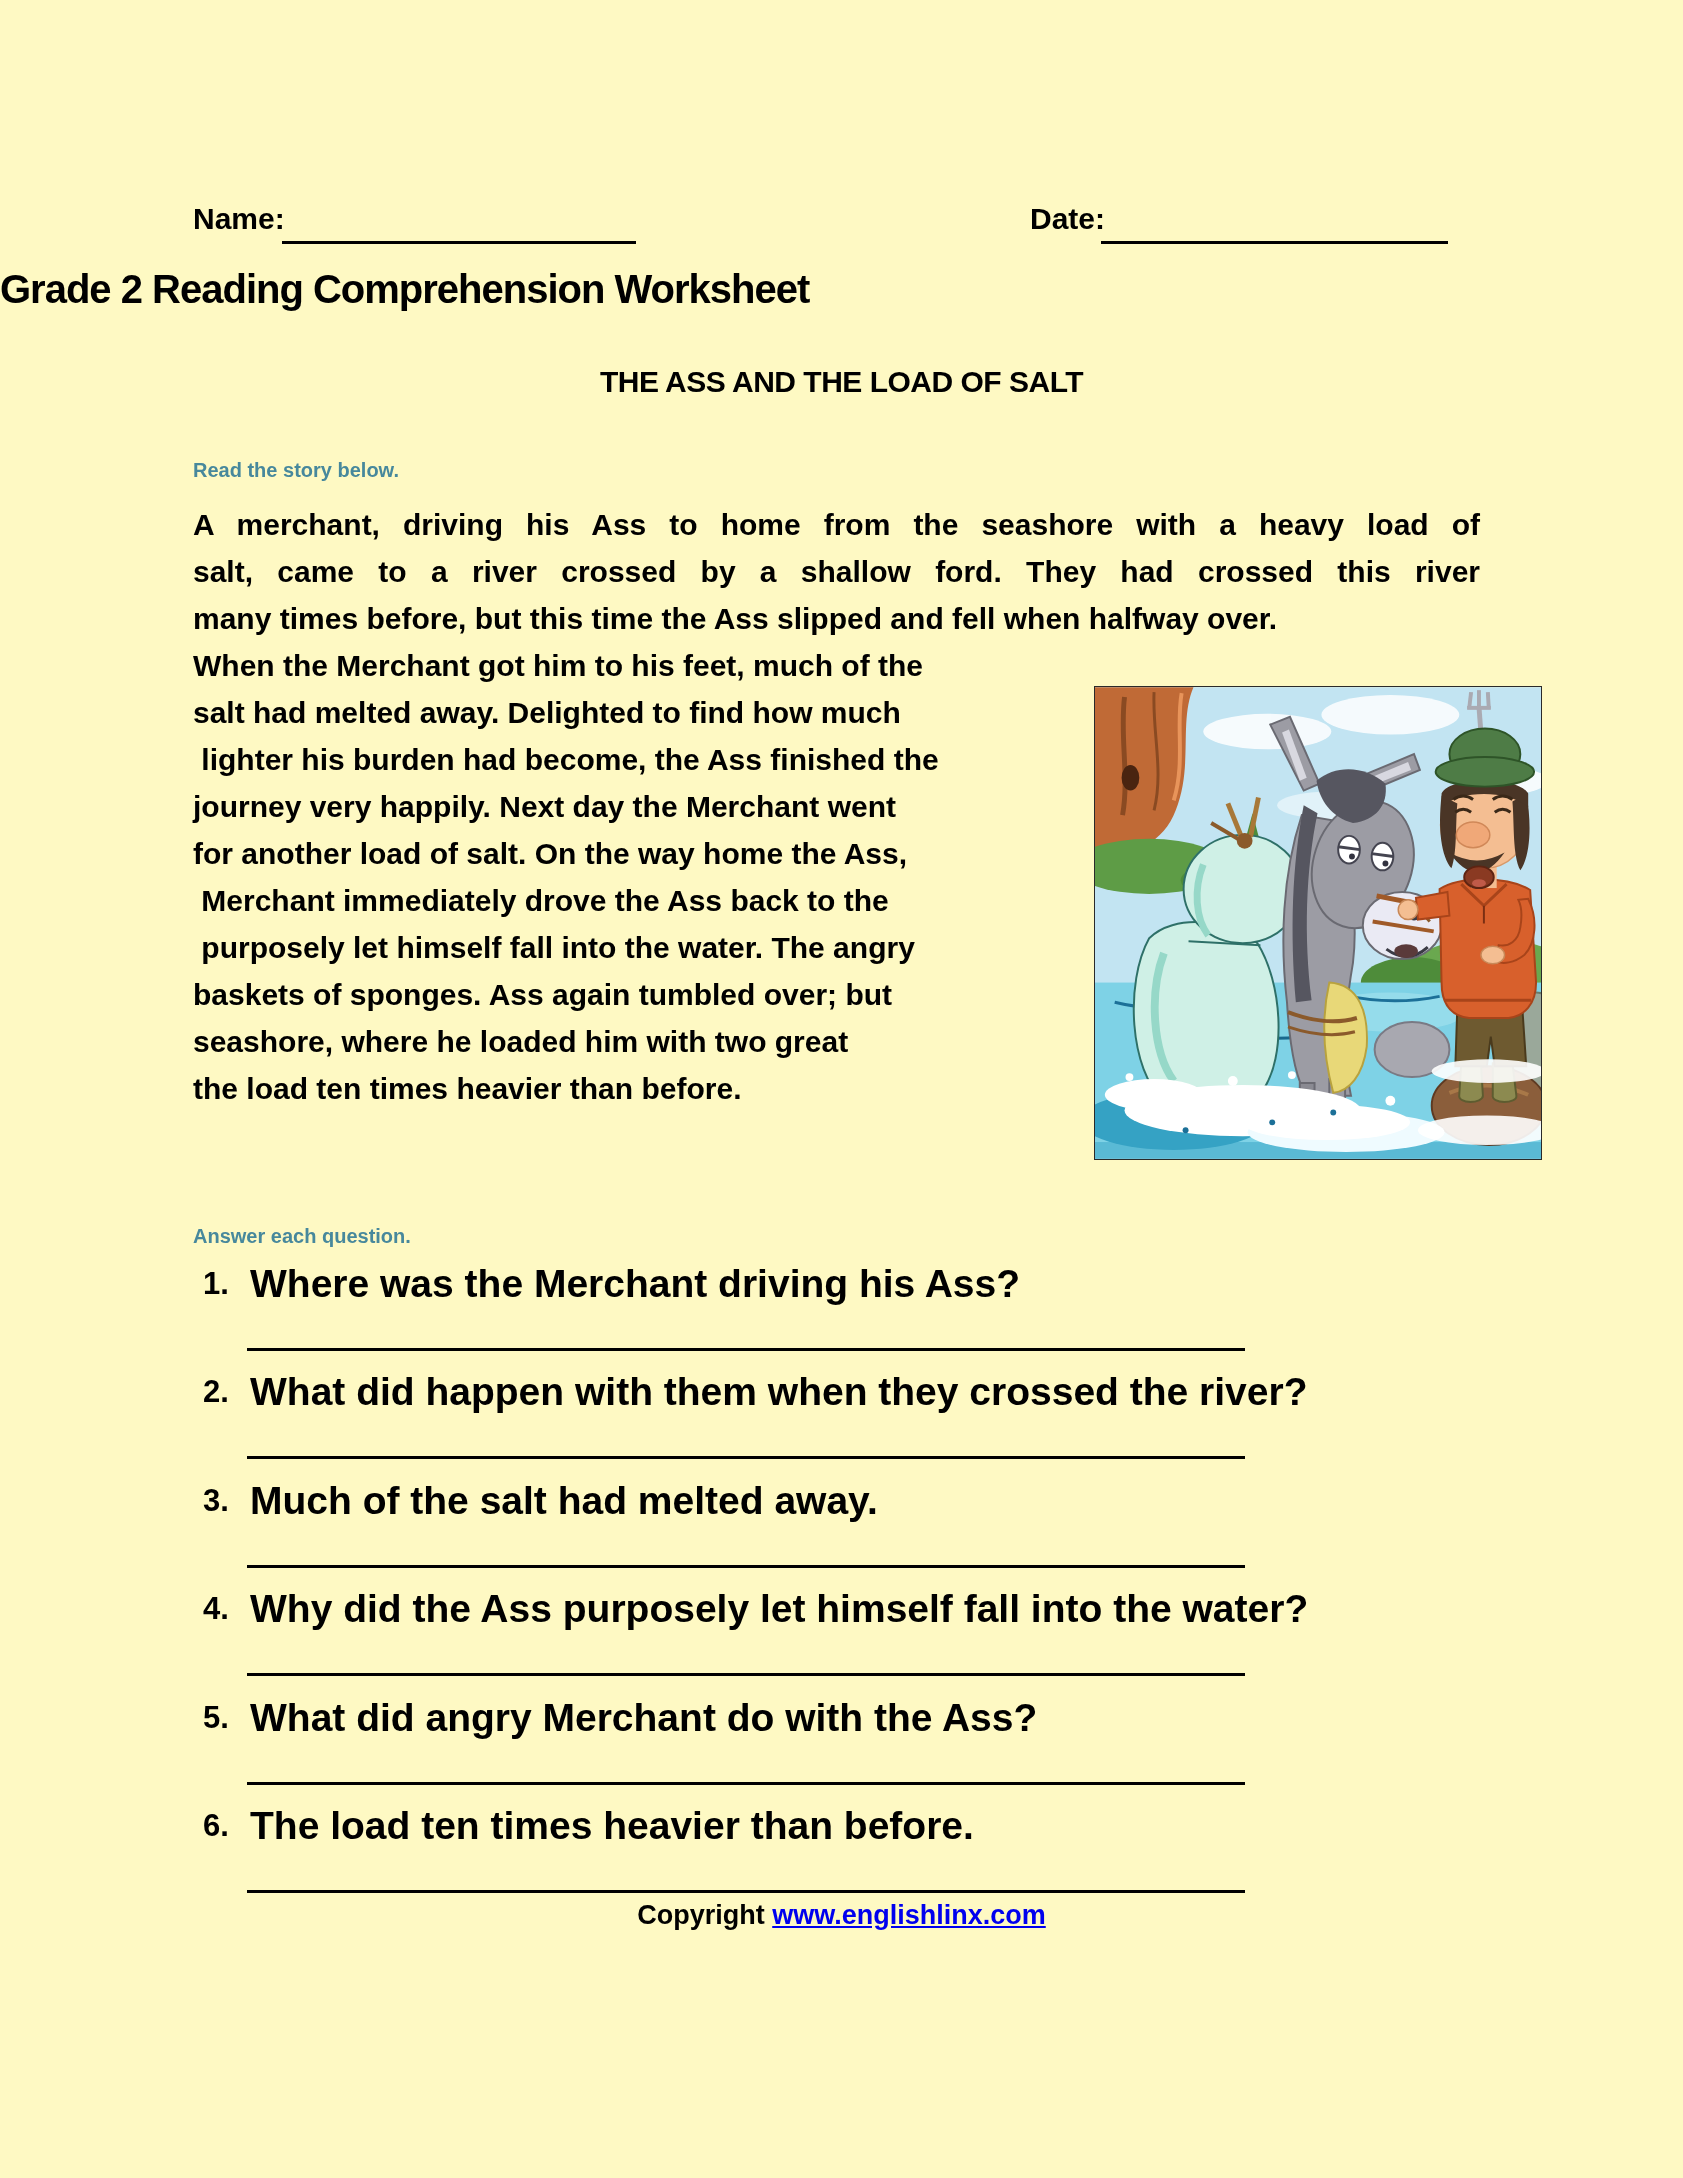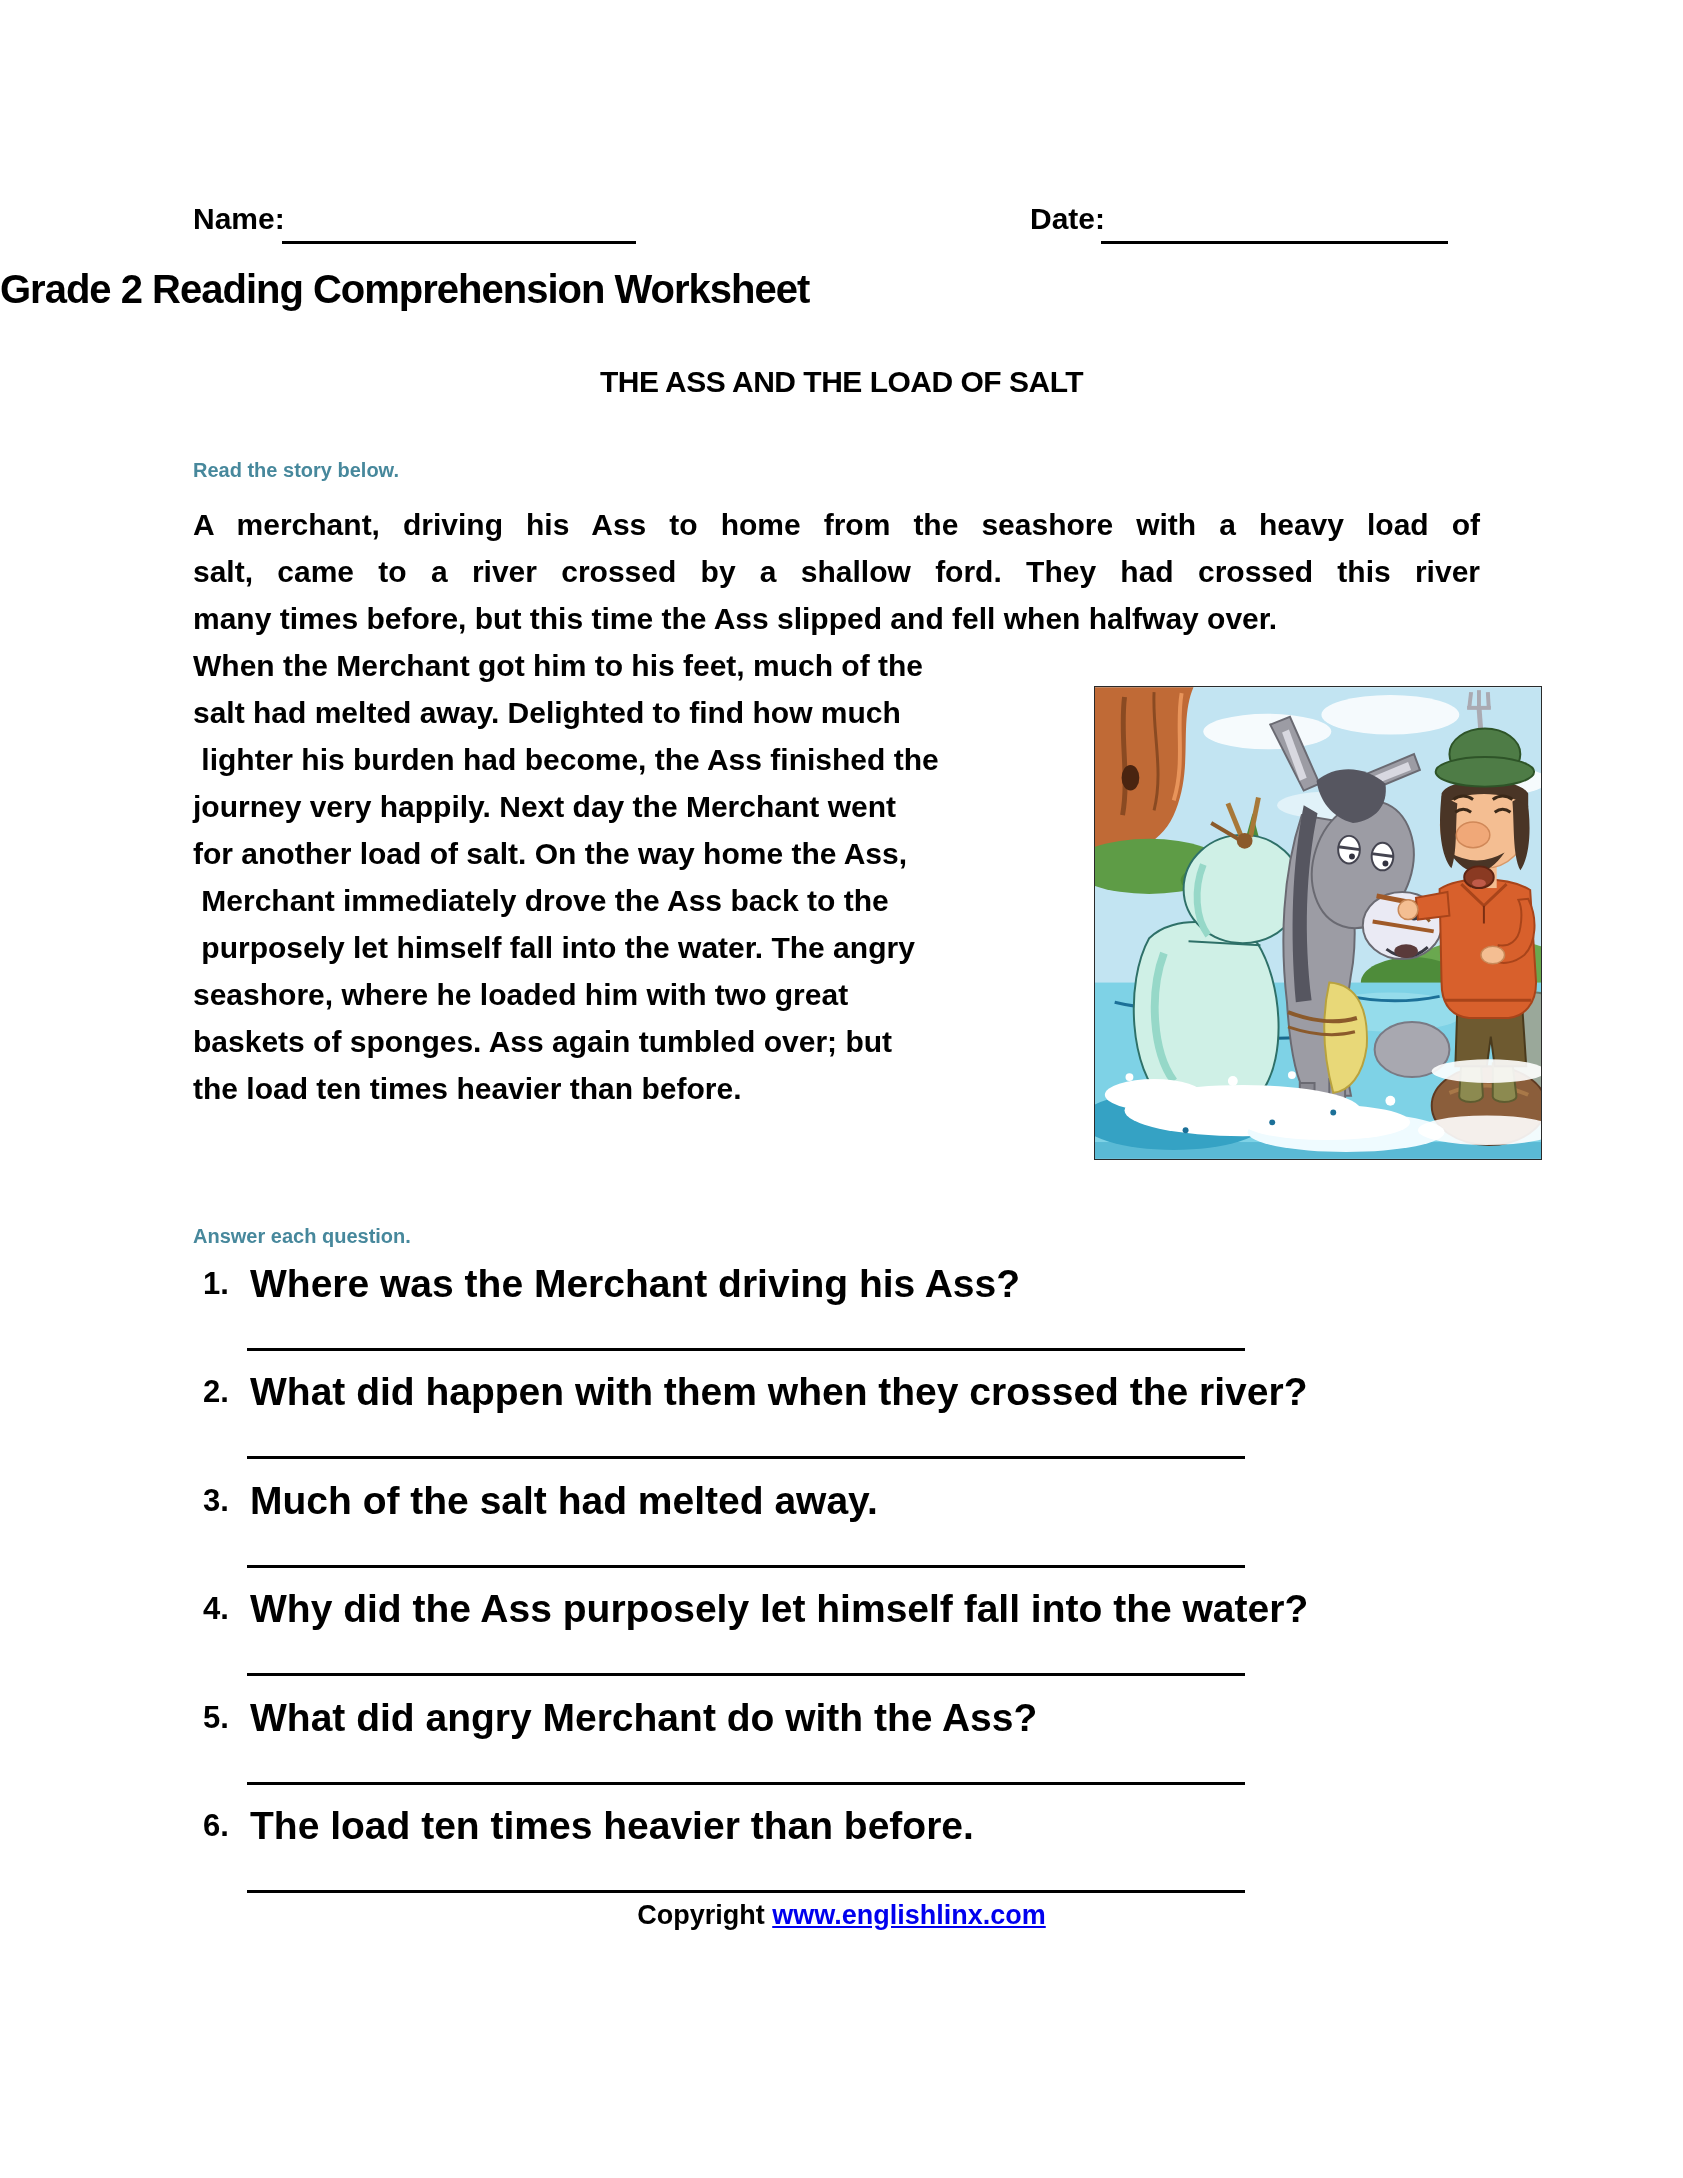--- a/index.html
+++ b/index.html
@@ -1,19 +1,19 @@
 <!DOCTYPE html>
 <html><head>
 <meta charset="utf-8">
 <style>
   html,body{margin:0;padding:0;background:#888;}
   .page{
     position:relative;
     width:1683px;height:2178px;
-    background:#ffffff;
+    background:#fef9c3;
     font-family:"Liberation Sans","DejaVu Sans",sans-serif;
     font-weight:700;
     color:#000;
     overflow:hidden;
   }
   .abs{position:absolute;}
   
   .field-label{font-size:30px;line-height:1.2;}
   .write-line{border-top:3px solid #000;height:0;}
   
@@ -62,22 +62,22 @@
   </div>
 
   <div class="abs story-wrapped">
     <div class="story-line">When the Merchant got him to his feet, much of the</div>
     <div class="story-line">salt had melted away. Delighted to find how much</div>
     <div class="story-line"> lighter his burden had become, the Ass finished the</div>
     <div class="story-line">journey very happily. Next day the Merchant went</div>
     <div class="story-line">for another load of salt. On the way home the Ass,</div>
     <div class="story-line"> Merchant immediately drove the Ass back to the</div>
     <div class="story-line"> purposely let himself fall into the water. The angry</div>
+    <div class="story-line">baskets of sponges. Ass again tumbled over; but</div>
     <div class="story-line">seashore, where he loaded him with two great</div>
-    <div class="story-line">baskets of sponges. Ass again tumbled over; but</div>
     <div class="story-line">the load ten times heavier than before.</div>
   </div>
 
   <div class="abs illustration">
     <svg viewBox="0 0 453 479" xmlns="http://www.w3.org/2000/svg">
 
       <rect x="0" y="0" width="453" height="479" fill="#C2E4F2"></rect>
       <g fill="#FFFFFF" opacity="0.85">
         <ellipse cx="175" cy="45" rx="65" ry="18"></ellipse>
         <ellipse cx="300" cy="28" rx="70" ry="20"></ellipse>

